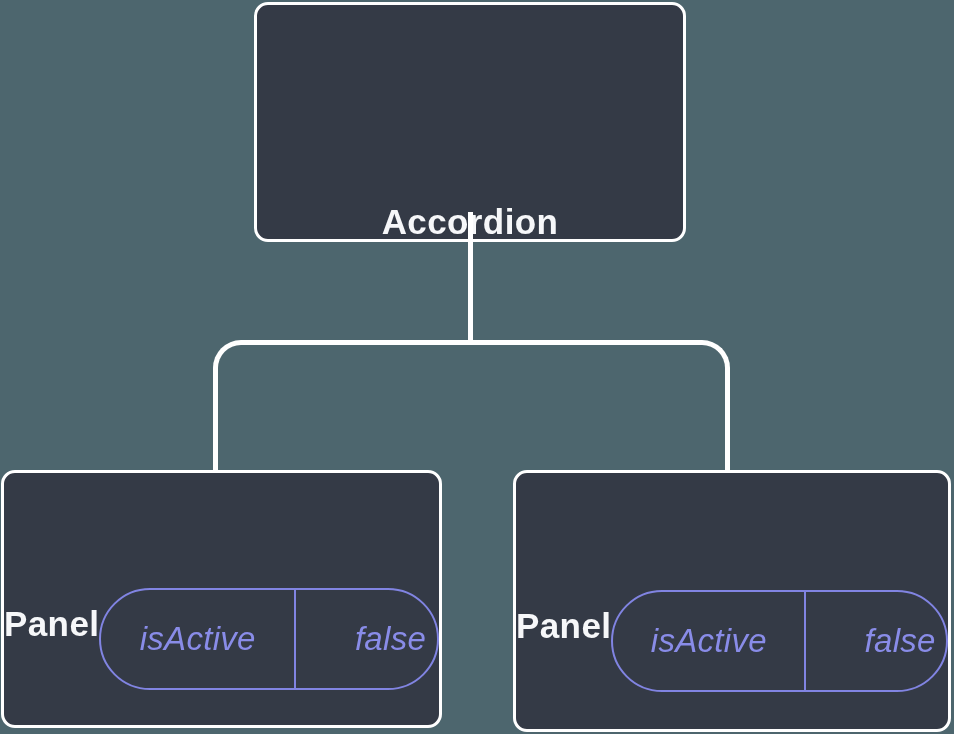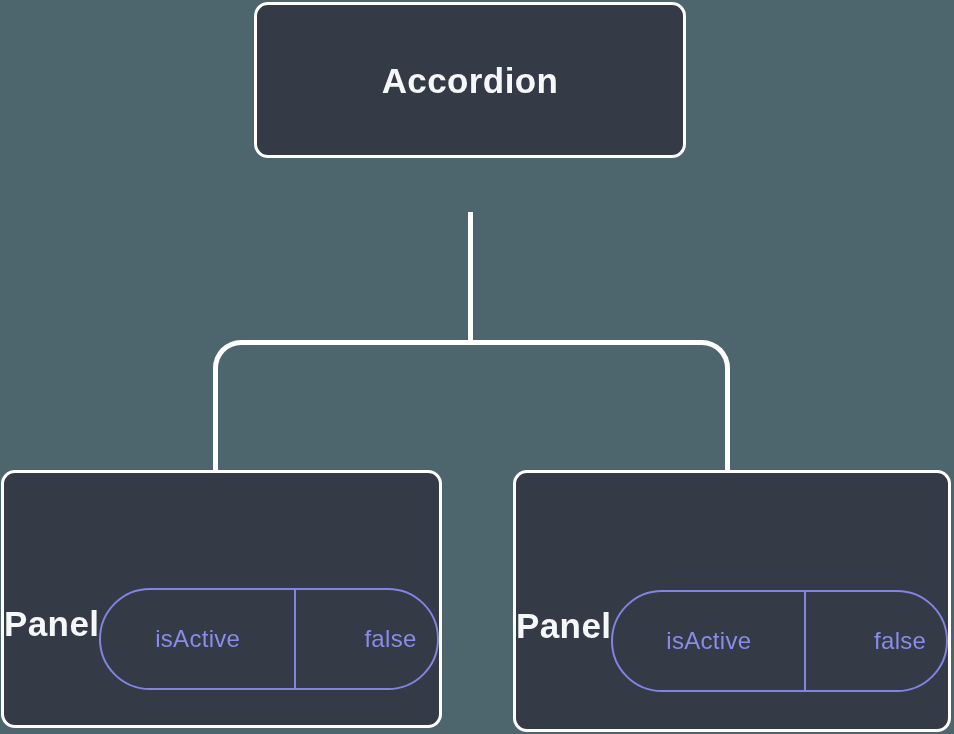--- a/index.html
+++ b/index.html
@@ -23,23 +23,23 @@
     background: var(--background);
   }
   .node {
     position: absolute;
     background: var(--node-fill);
     border: 3.5px solid var(--node-border);
     border-radius: 14px;
   }
   .root-node {
     left: 254px; top: 2px;
-    width: 432px; height: 156px;
+    width: 432px; height: 240px;
     display: flex;
-    align-items: center;
+    align-items: flex-end;
     justify-content: center;
   }
   .node-label {
     color: var(--node-text);
     font-size: 35px;
     font-weight: 600;
     letter-spacing: 0.4px;
     line-height: 35px;
   }
   .stem {
@@ -78,23 +78,24 @@
     border-radius: 999px;
     display: flex;
     align-items: stretch;
     overflow: hidden;
   }
   .state-cell {
     display: flex;
     align-items: center;
     justify-content: center;
     color: var(--pill-text);
-    font-size: 24px;
+    font-size: 33px;
     font-weight: 400;
     letter-spacing: 0.3px;
+    font-style: italic;
   }
   .state-key {
     width: 58%;
     border-right: 2.5px solid var(--pill-border);
   }
   .state-value { flex: 1; padding-left: 48px; }
 </style>
 </head>
 <body>
 

